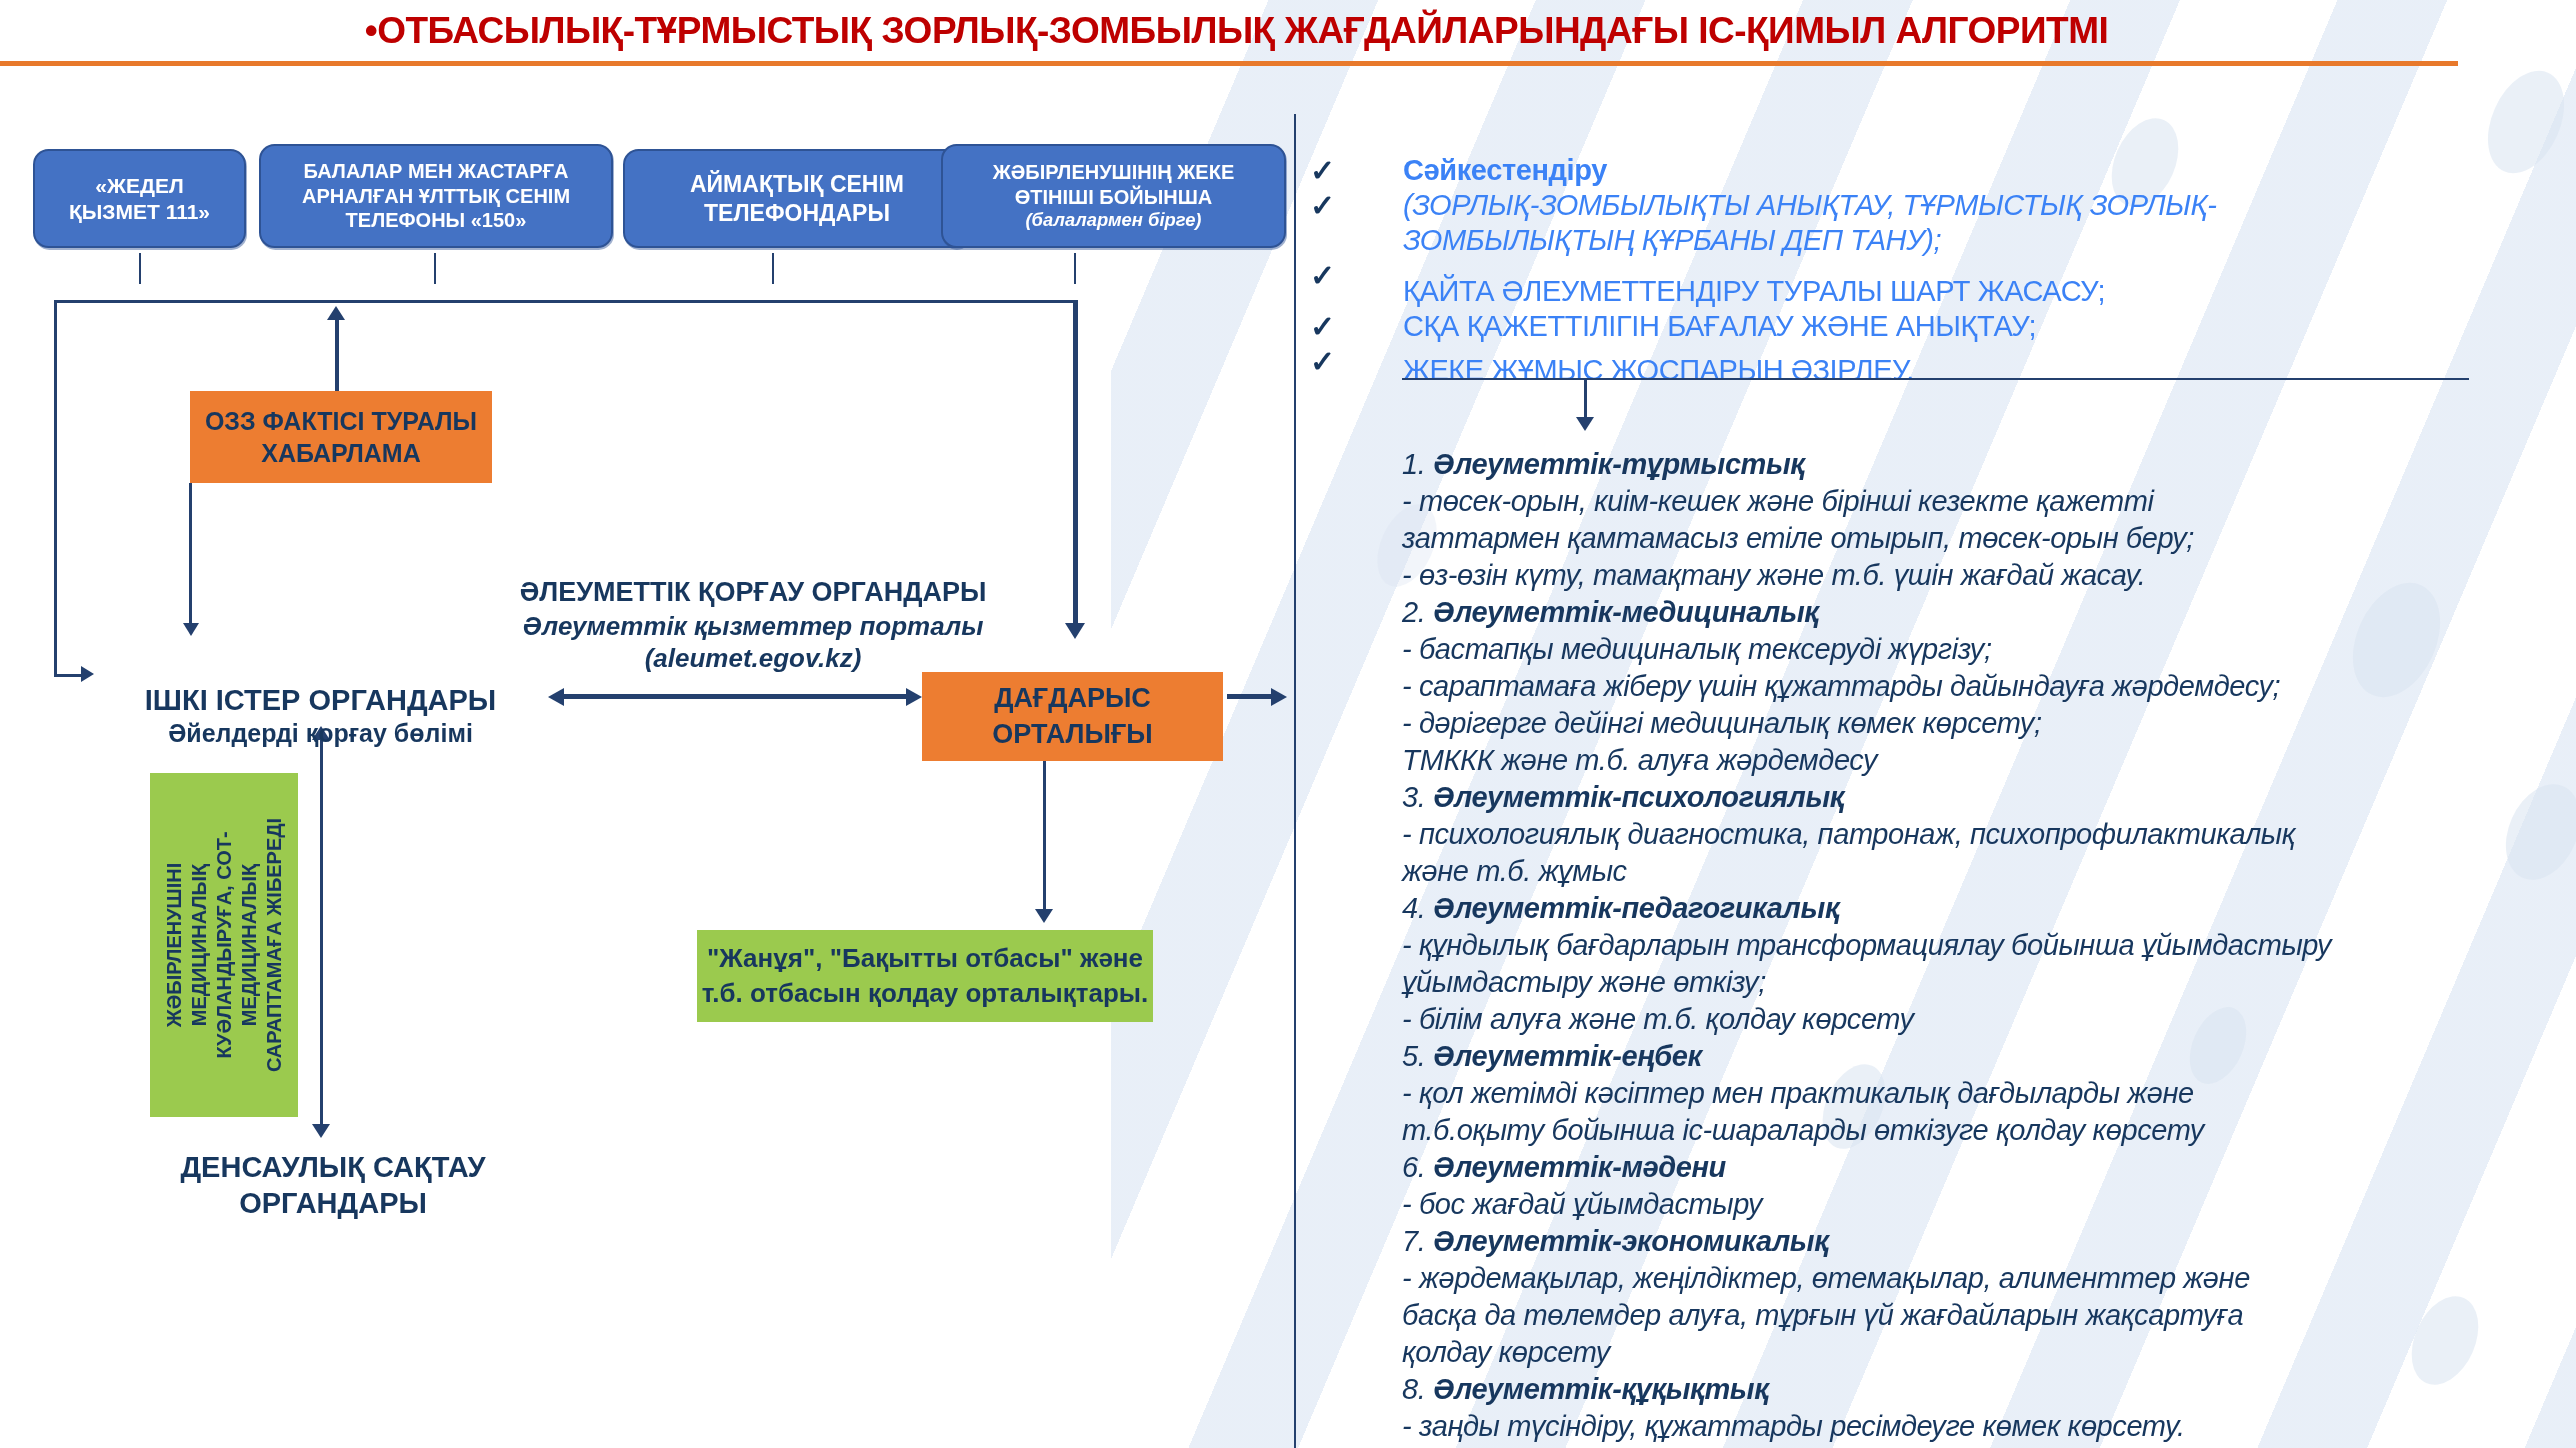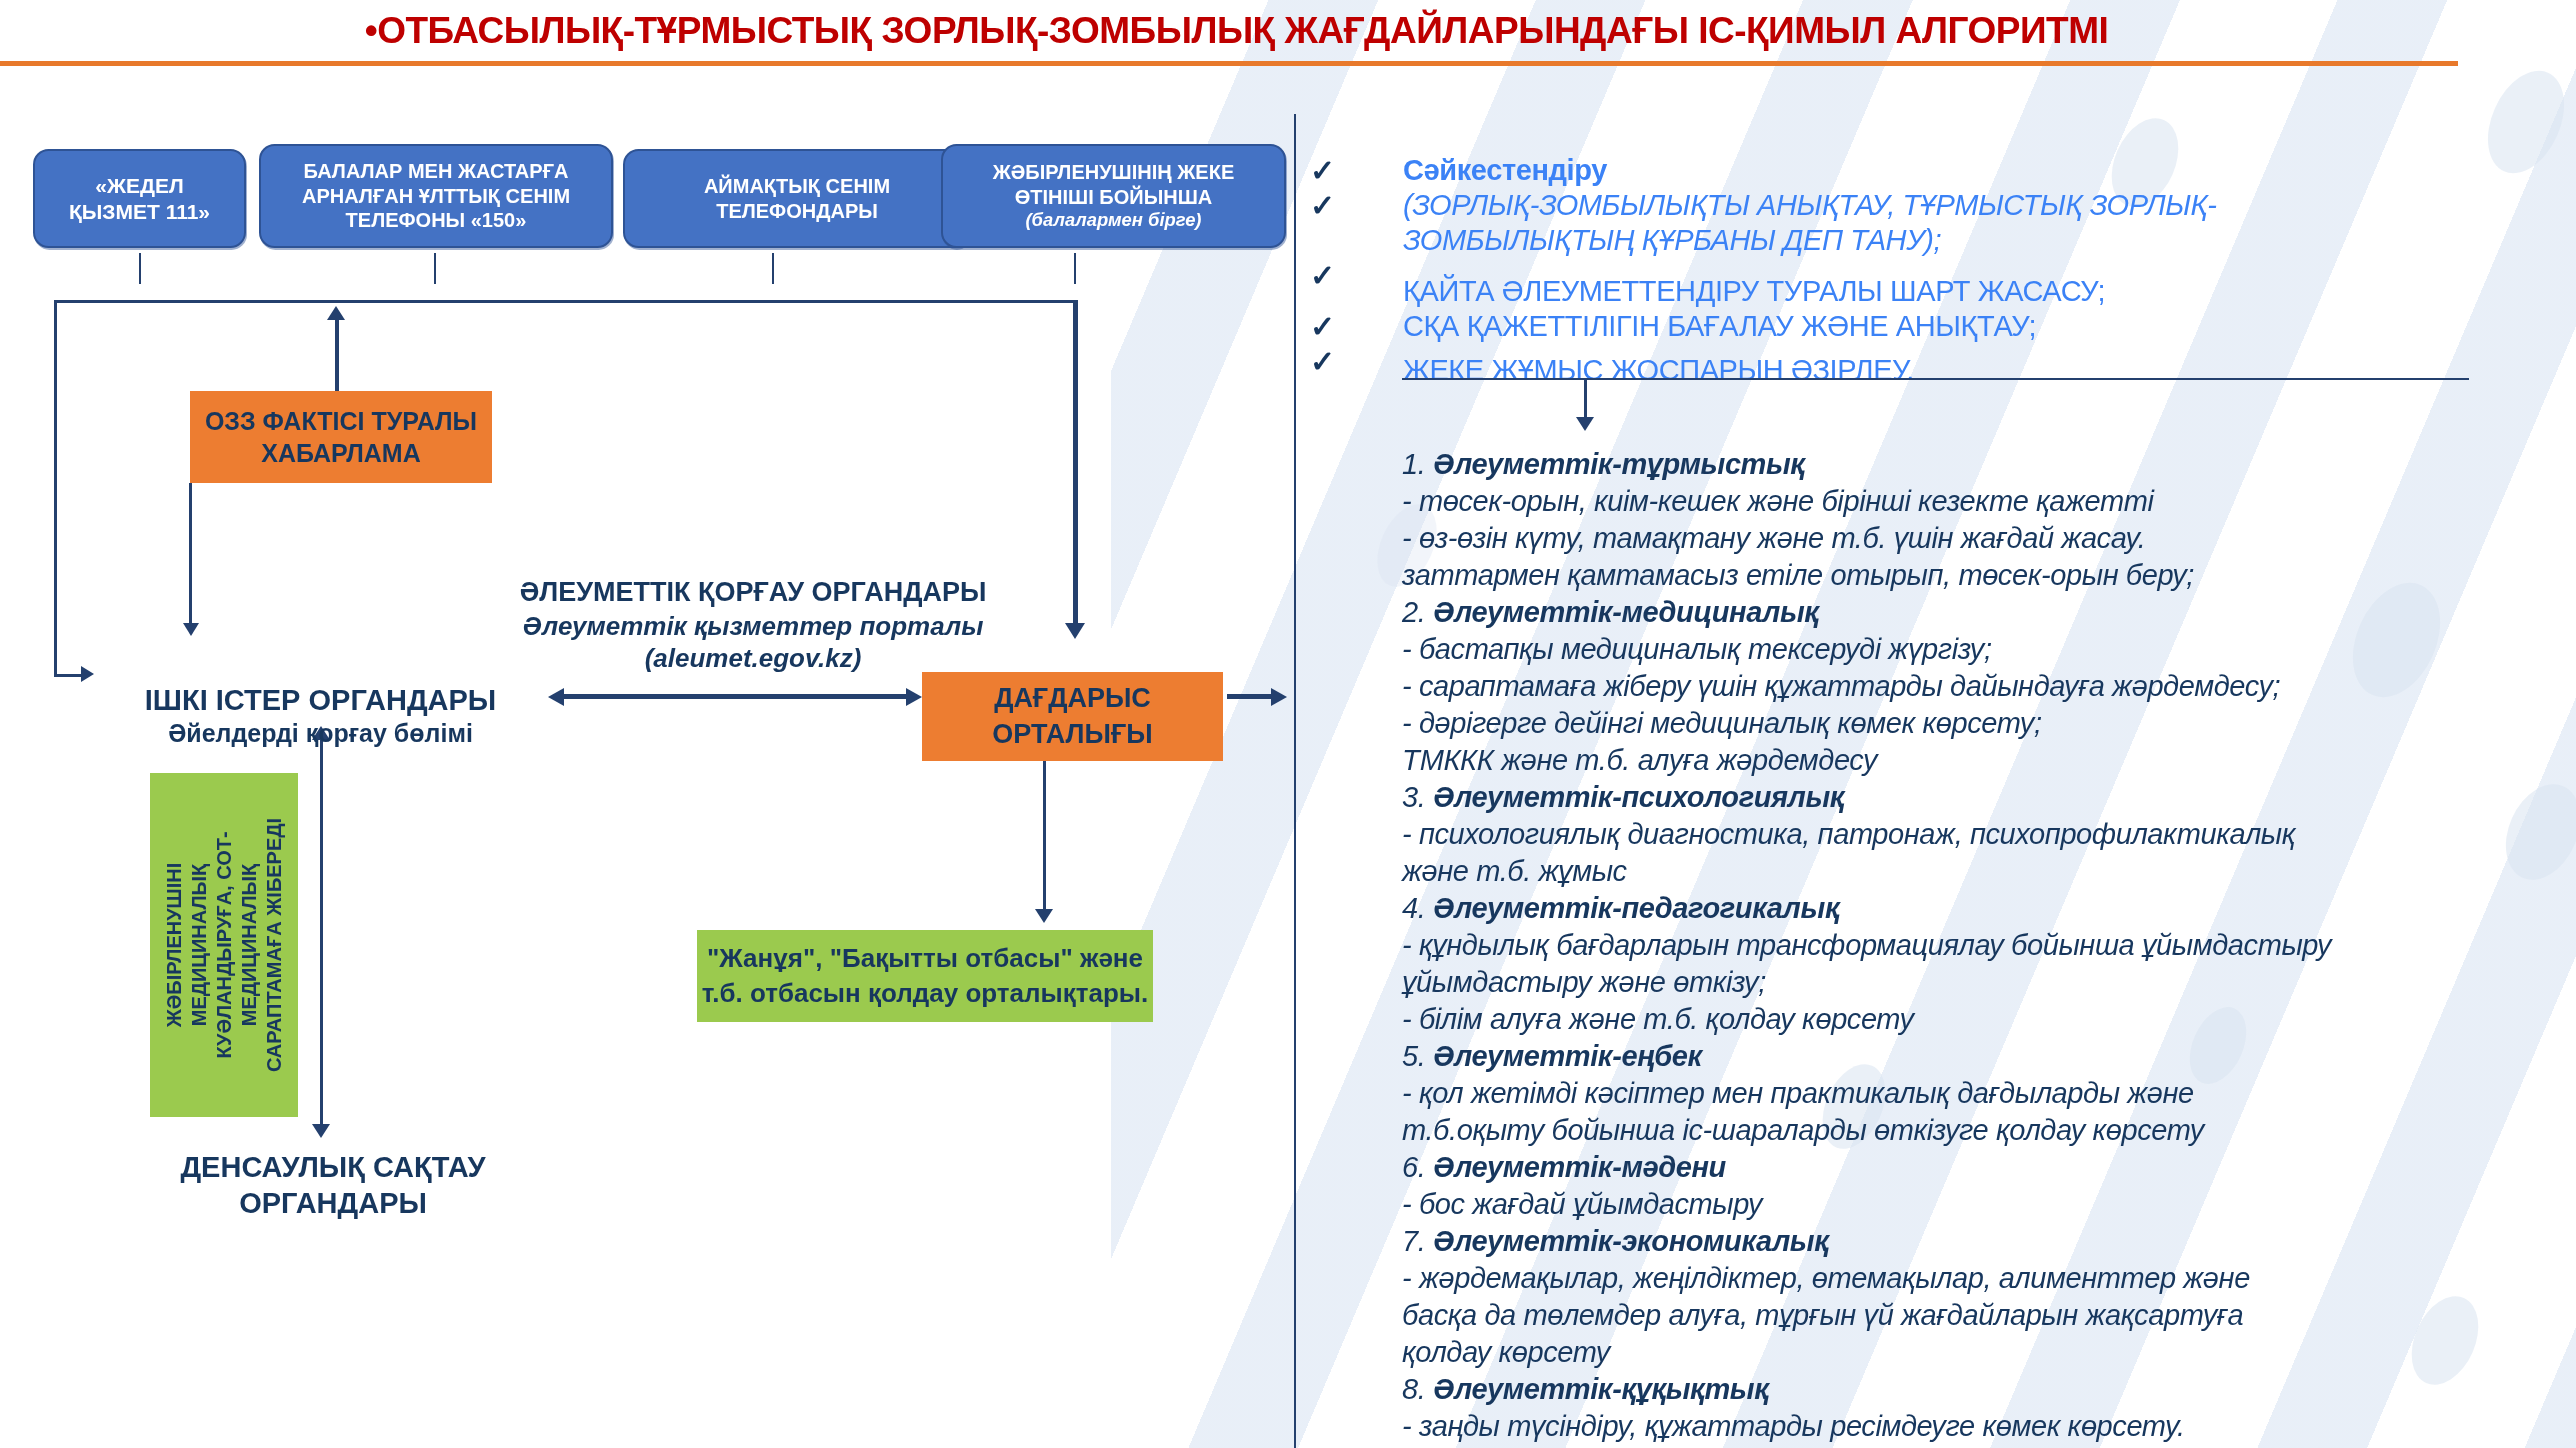--- a/index.html
+++ b/index.html
@@ -59,21 +59,21 @@
 
   <div class="bluebox" style="left:33px;top:149px;width:213px;height:99px;font-size:21px;">
     <span class="l">«ЖЕДЕЛ</span>
     <span class="l">ҚЫЗМЕТ 111»</span>
   </div>
   <div class="bluebox" style="left:259px;top:144px;width:354px;height:104px;font-size:20px;">
     <span class="l">БАЛАЛАР МЕН ЖАСТАРҒА</span>
     <span class="l">АРНАЛҒАН ҰЛТТЫҚ СЕНІМ</span>
     <span class="l">ТЕЛЕФОНЫ «150»</span>
   </div>
-  <div class="bluebox" style="left:623px;top:149px;width:348px;height:99px;font-size:20px;">
+  <div class="bluebox" style="left:623px;top:149px;width:348px;height:99px;font-size:23px;">
     <span class="l">АЙМАҚТЫҚ СЕНІМ</span>
     <span class="l">ТЕЛЕФОНДАРЫ</span>
   </div>
   <div class="bluebox" style="left:941px;top:144px;width:345px;height:104px;font-size:20px;">
     <span class="l">ЖӘБІРЛЕНУШІНІҢ ЖЕКЕ</span>
     <span class="l">ӨТІНІШІ БОЙЫНША</span>
     <span class="l" style="font-style:italic;font-size:18.4px;">(балалармен бірге)</span>
   </div>
 
   <div class="line z1" style="left:139px;top:253px;width:1.9px;height:31px;"></div>
@@ -176,22 +176,22 @@
       </div>
     </div>
 
   <div class="line" style="left:1402px;top:378px;width:1067px;height:1.9px;z-index:2;"></div>
   <div class="line" style="left:1584px;top:380px;width:2.9px;height:39px;z-index:2;"></div>
   <div class="ah" style="left:1576px;top:417px;border-left:9.7px solid transparent;border-right:9.7px solid transparent;border-top:14.5px solid #24406E;z-index:2;"></div>
 
   <div class="abs" style="left:1402px;top:446px;width:1130px;z-index:2;" id="services">
       <div class="svc"><span>1. </span><b>Әлеуметтік-тұрмыстық</b></div>
       <div class="svc">- төсек-орын, киім-кешек және бірінші кезекте қажетті</div>
+      <div class="svc">заттармен қамтамасыз етіле отырып, төсек-орын беру;</div>
       <div class="svc">- өз-өзін күту, тамақтану және т.б. үшін жағдай жасау.</div>
-      <div class="svc">заттармен қамтамасыз етіле отырып, төсек-орын беру;</div>
       <div class="svc"><span>2. </span><b>Әлеуметтік-медициналық</b></div>
       <div class="svc">- бастапқы медициналық тексеруді жүргізу;</div>
       <div class="svc">- сараптамаға жіберу үшін құжаттарды дайындауға жәрдемдесу;</div>
       <div class="svc">- дәрігерге дейінгі медициналық көмек көрсету;</div>
       <div class="svc">ТМККК және т.б. алуға жәрдемдесу</div>
       <div class="svc"><span>3. </span><b>Әлеуметтік-психологиялық</b></div>
       <div class="svc">- психологиялық диагностика, патронаж, психопрофилактикалық</div>
       <div class="svc">және т.б. жұмыс</div>
       <div class="svc"><span>4. </span><b>Әлеуметтік-педагогикалық</b></div>
       <div class="svc">- құндылық бағдарларын трансформациялау бойынша ұйымдастыру</div>

